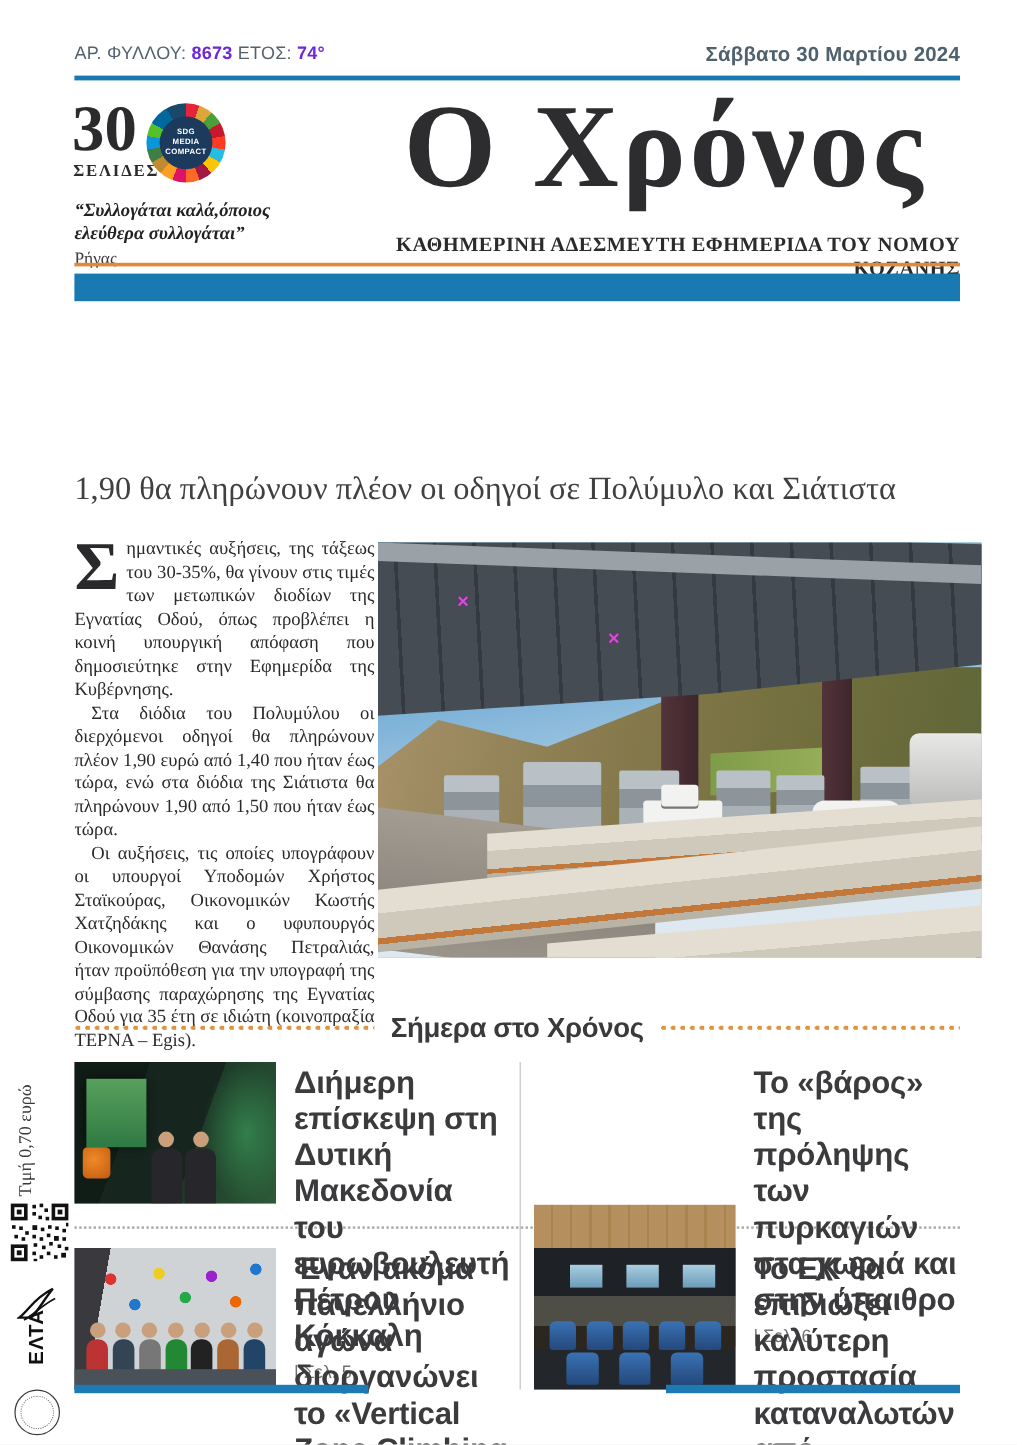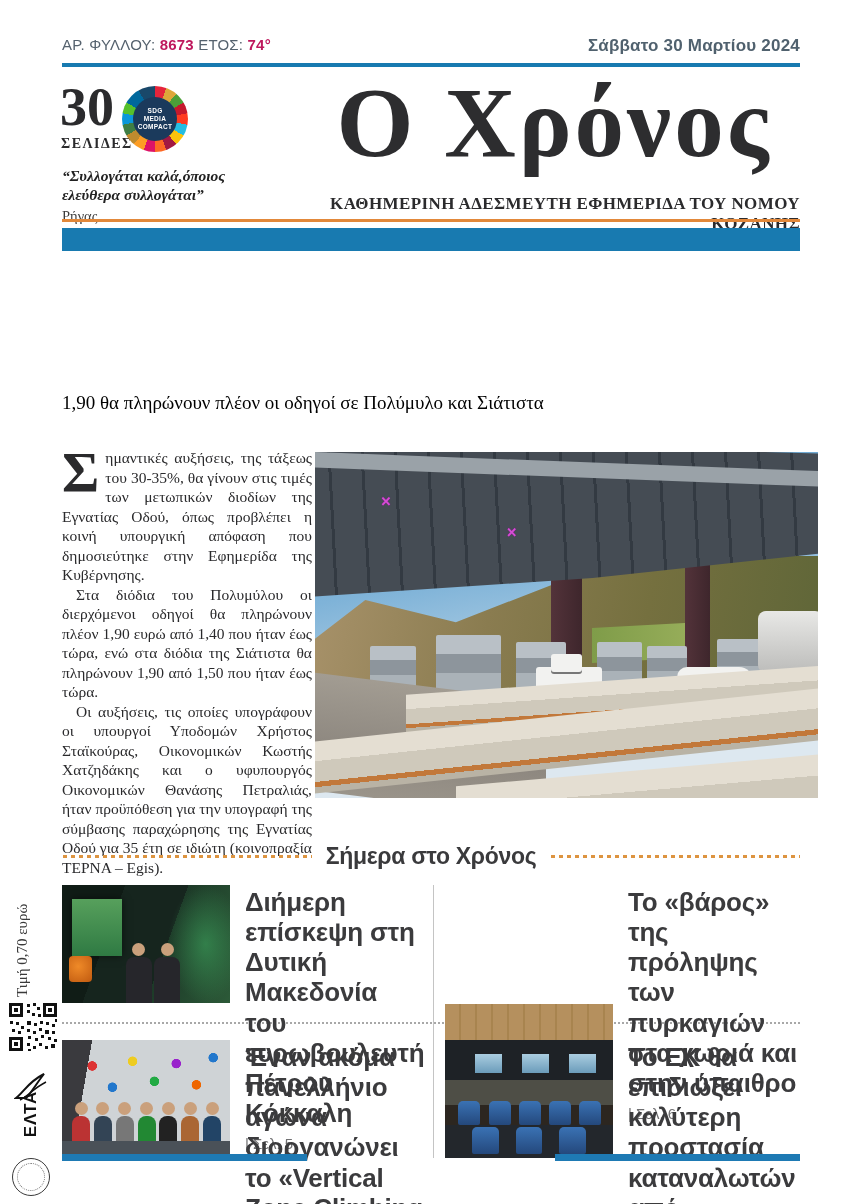--- a/index.html
+++ b/index.html
@@ -3,21 +3,21 @@
 <meta charset="utf-8">
 <style>
   html,body{margin:0;padding:0;background:#e9e9e9;}
   .page{position:relative;width:860px;height:1204px;background:#ffffff;margin:0 auto;
         font-family:"Liberation Sans",sans-serif;overflow:hidden;}
   .abs{position:absolute;}
 
   
   .topline{left:62px;top:36px;width:738px;display:flex;justify-content:space-between;
            color:#55626e;font-size:15px;letter-spacing:.2px;}
-  .topline b{font-weight:700;color:#be185d;}
+  .topline b{font-weight:700;color:#6d28d9;}
   .top-date{font-size:17px;font-weight:600;color:#50616e;}
   .rule-blue-top{left:62px;top:63px;width:738px;height:4px;background:#187ab0;}
 
   
   .pages-num{left:60px;top:80px;font-family:"Liberation Serif",serif;font-weight:700;
              font-size:54px;color:#2b2b2d;line-height:1;}
   .pages-lbl{left:61px;top:136px;font-family:"Liberation Serif",serif;font-weight:700;
              font-size:14px;letter-spacing:1.5px;color:#2b2b2d;}
   .sdg{left:122px;top:86px;width:66px;height:66px;border-radius:50%;
        background:conic-gradient(#e5243b 0 20deg,#dda63a 20deg 40deg,#4c9f38 40deg 60deg,
@@ -37,21 +37,21 @@
   .mast-sub{left:300px;top:194px;width:500px;text-align:right;
             font-family:"Liberation Serif",serif;font-weight:700;font-size:17px;
             letter-spacing:.4px;color:#2b2b2d;}
   .rule-orange{left:62px;top:219px;width:738px;height:3px;background:#e2883a;}
   .band-blue{left:62px;top:228px;width:738px;height:23px;background:#187ab0;}
 
   
   .headline{left:60px;top:266px;width:740px;font-weight:800;font-size:51px;
             letter-spacing:-1.5px;line-height:52px;color:#39393b;}
   .subheadline{left:62px;top:392px;width:700px;font-family:"Liberation Serif",serif;
-               font-size:19px;color:#000000;}
+               font-size:27px;color:#404040;}
   .bodycol{left:62px;top:448px;width:250px;font-family:"Liberation Serif",serif;
            font-size:15.5px;line-height:1.26;color:#2a2a2c;text-align:justify;}
   .bodycol p{margin:0;text-indent:14px;}
   .bodycol p.first{text-indent:0;}
   .dropcap{float:left;font-size:57px;line-height:46px;font-weight:700;color:#2a2a2c;
            padding:2px 6px 0 0;}
 
   
   .photo-main{left:315px;top:452px;width:503px;height:346px;overflow:hidden;background:#9cc;}
   .sky{position:absolute;inset:0;

